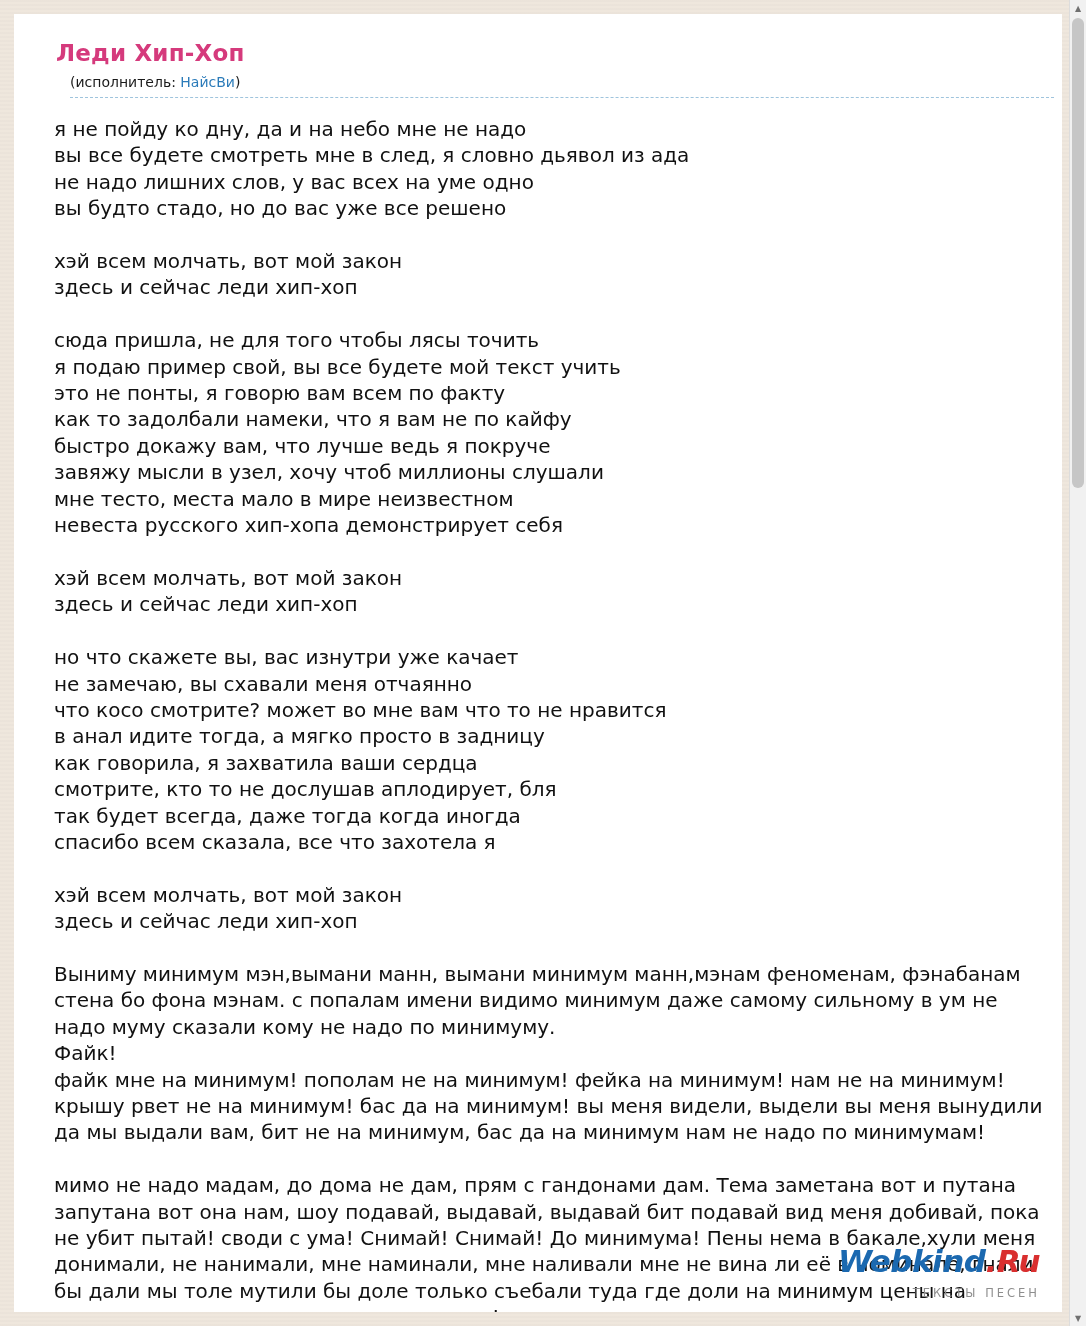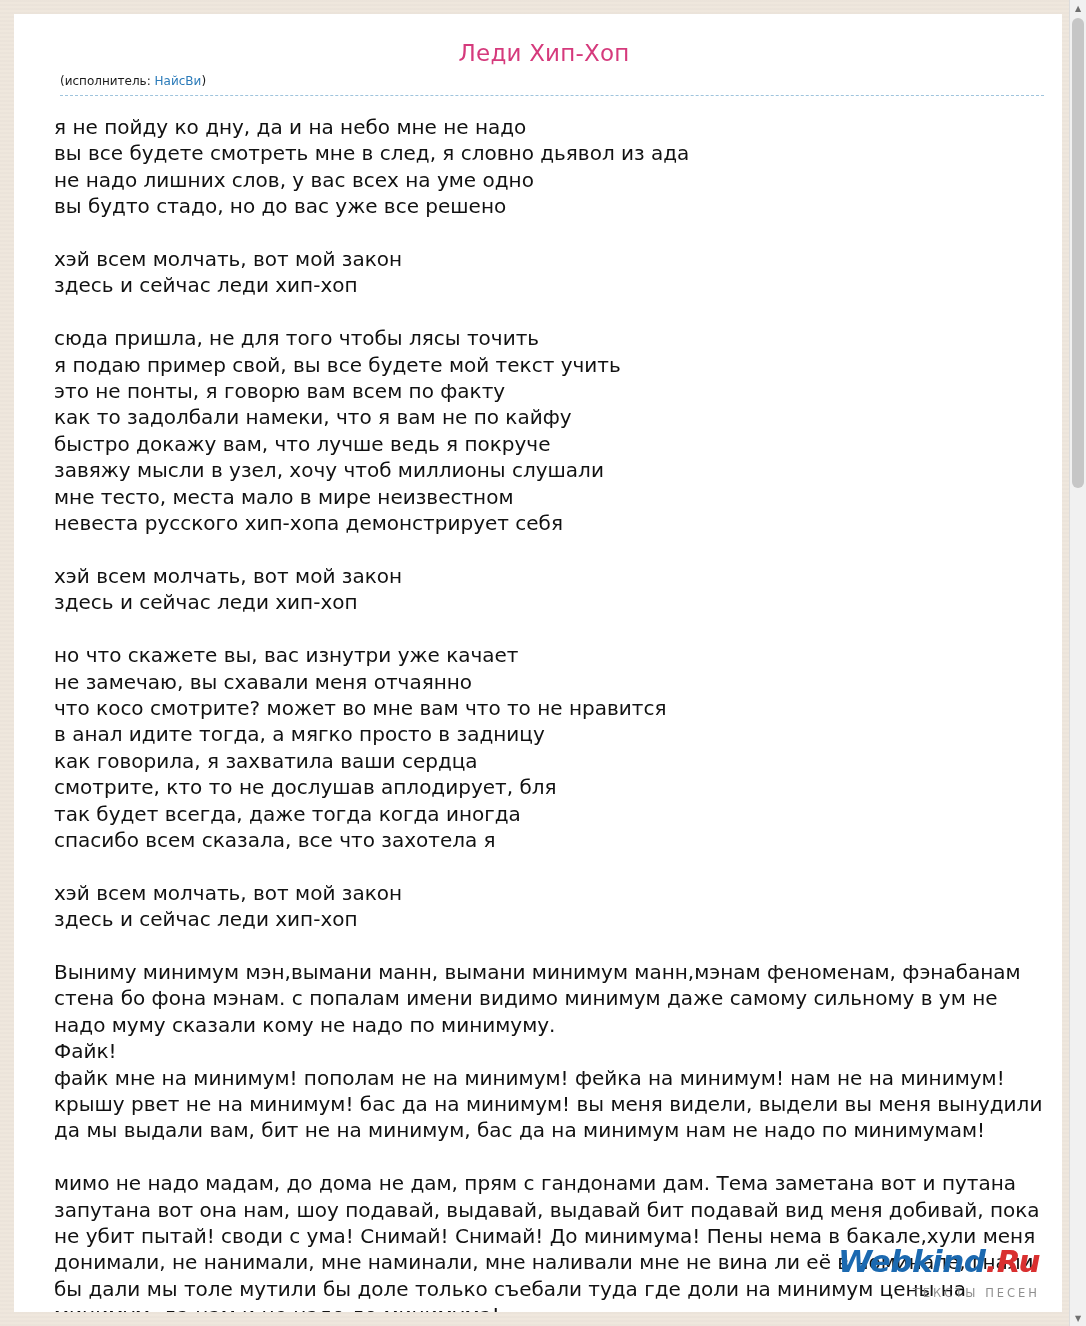--- a/index.html
+++ b/index.html
@@ -27,29 +27,28 @@
     width: 1048px;
     height: 1298px;
     box-sizing: border-box;
     background: #ffffff;
     padding: 26px 30px 10px 30px;
     overflow: hidden;
   }
   .title {
     color: #d53a7c;
     font-size: 23px;
-    font-weight: normal;
+    font-weight: bold;
     letter-spacing: 0.2px;
     margin: 0 0 8px 12px;
     font-family: "DejaVu Sans", "Liberation Sans", sans-serif;
-    text-align: center;
   }
   .performer-line {
-    margin: 0 0 0 16px;
-    font-size: 12px;
+    margin: 0 0 0 26px;
+    font-size: 14px;
     color: #1a1a1a;
     padding-bottom: 7px;
     border-bottom: 1px dashed #9fc4dd;
     width: 984px;
     box-sizing: border-box;
   }
   .performer-link {
     color: #2b7bb9;
     text-decoration: none;
     cursor: pointer;

